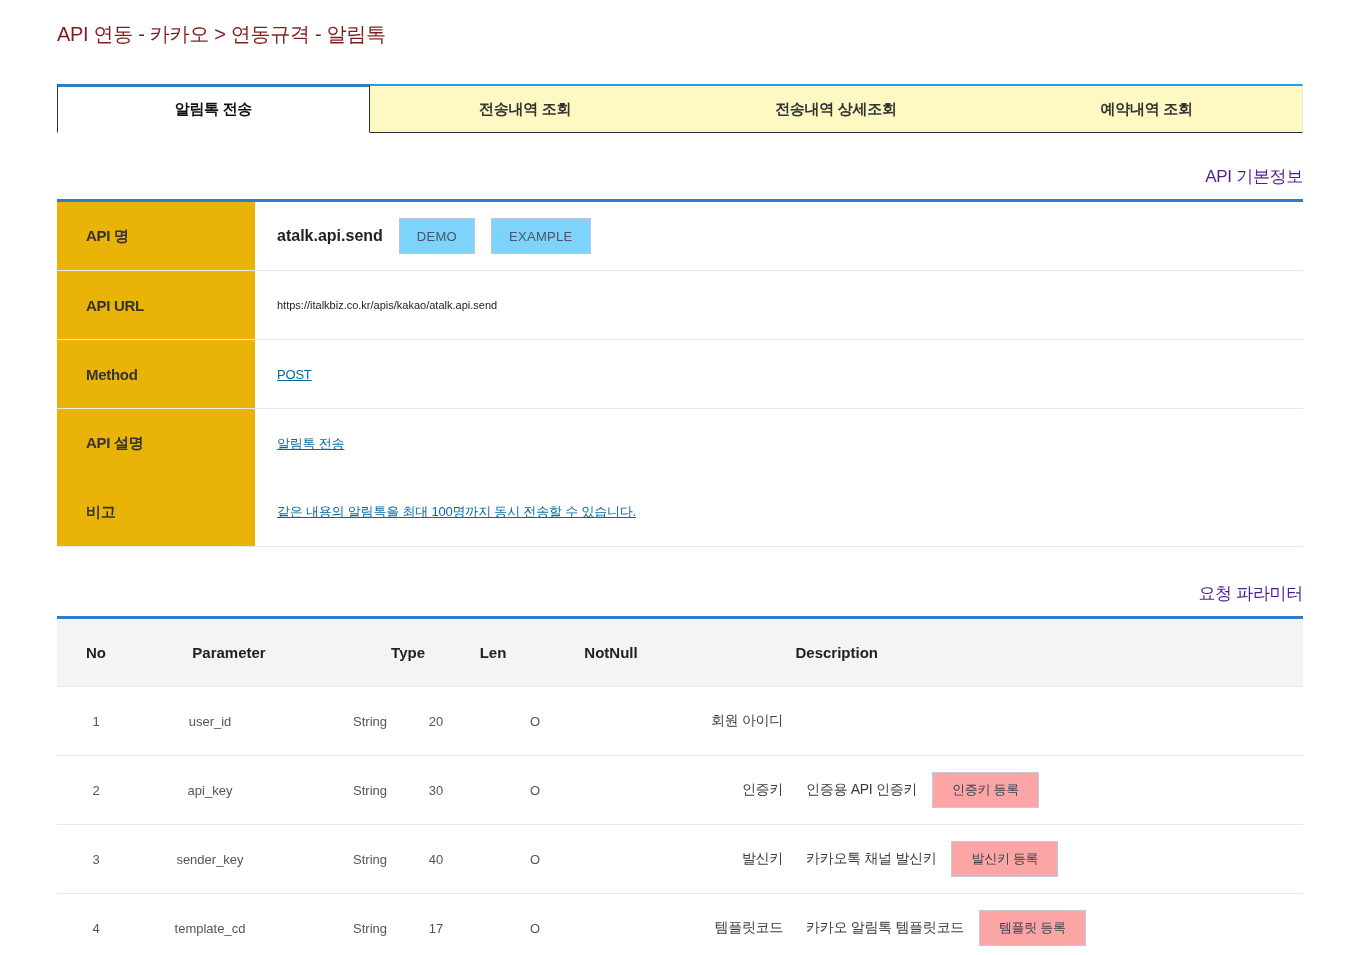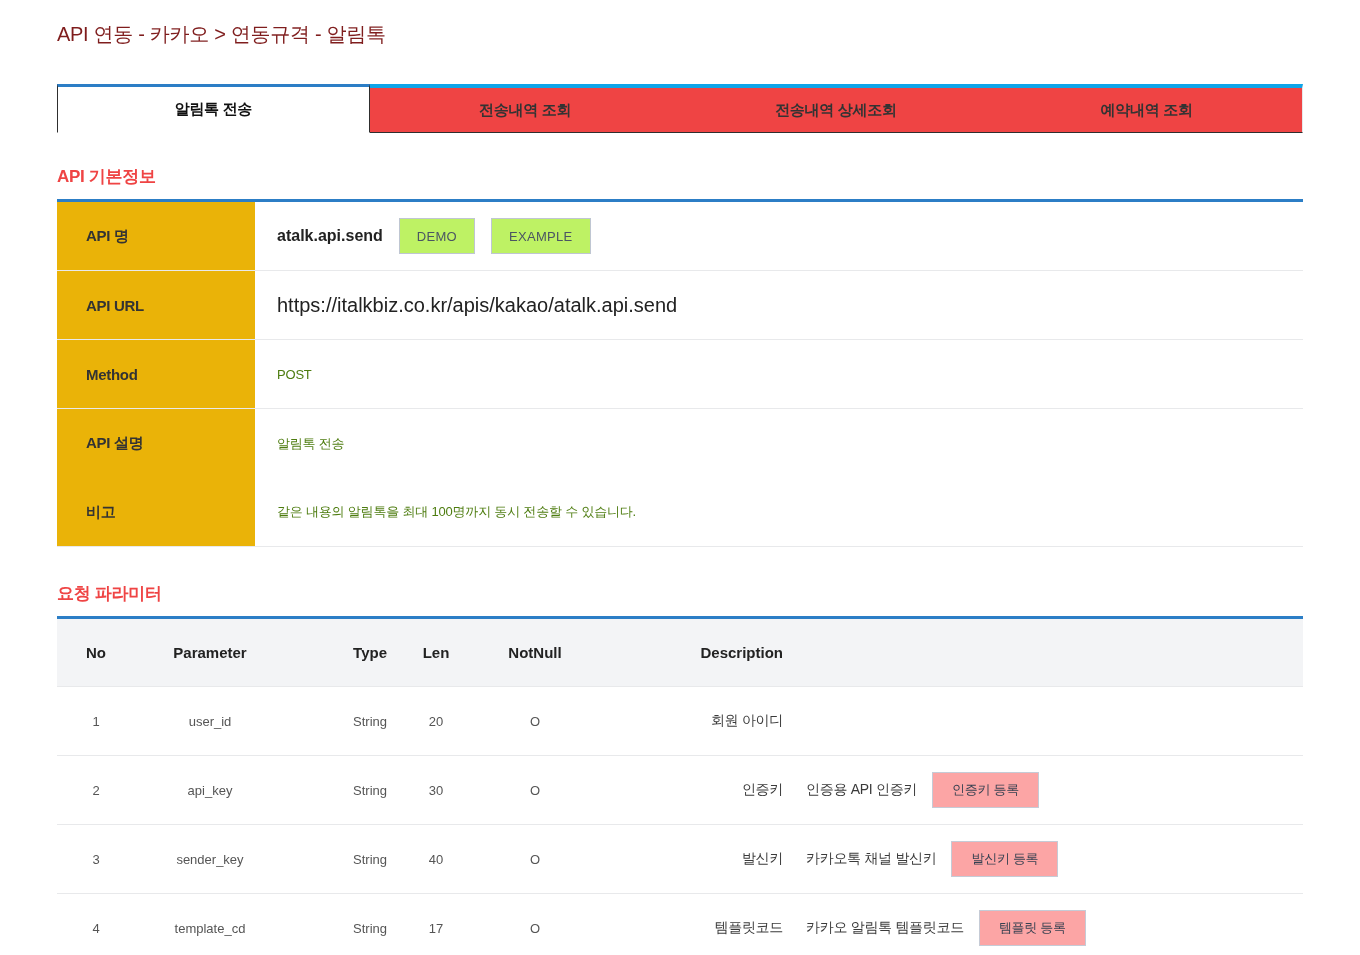--- a/index.html
+++ b/index.html
@@ -27,22 +27,22 @@
     margin-top: 36px;
     display: flex;
     height: 49px;
   }
   .tab {
     flex: 1;
     height: 49px;
     display: flex;
     align-items: center;
     justify-content: center;
-    background: #ef4444;
-    border-top: 4px solid #0ea5e9;
+    background: #fef9c3;
+    border-top: 2px solid #0ea5e9;
     border-bottom: 1px solid #2e2e2e;
     font-size: 15px;
     font-weight: 700;
     color: #333;
     cursor: pointer;
     letter-spacing: -0.3px;
   }
   .tab:last-child { border-right: 1px solid #e7e8ea; }
   .tab.active {
     background: #ffffff;
@@ -51,23 +51,24 @@
     border-right: 1px solid #2e2e2e;
     border-bottom: 1px solid #ffffff;
     color: #111;
   }
 
   
   .section-heading {
     margin: 34px 0 12px;
     font-size: 17px;
     line-height: 20px;
-    font-weight: 700;
-    color: #ef4444;
-    letter-spacing: -0.3px;
+    font-weight: 400;
+    color: #4c1d95;
+    letter-spacing: -0.3px;
+    text-align: right;
   }
   .section-heading.second { margin-top: 37px; }
 
   
   .info-table { border-top: 3px solid var(--accent); }
   .info-row {
     display: flex;
     height: 69px;
     border-bottom: 1px solid #e8e9eb;
   }
@@ -83,47 +84,48 @@
     color: #333;
     letter-spacing: -0.3px;
   }
   .info-value {
     flex: 1;
     display: flex;
     align-items: center;
     padding-left: 22px;
   }
   .val-strong { font-size: 16px; font-weight: 700; color: #222; }
-  .val-url { font-size: 20px; font-weight: 400; color: #222; }
-  .val-plain { font-size: 13px; font-weight: 400; color: #4d7c0f; letter-spacing: -0.2px; }
+  .val-url { font-size: 11px; font-weight: 400; color: #222; }
+  .val-plain { font-size: 13px; font-weight: 400; color: #0369a1; letter-spacing: -0.2px; text-decoration: underline; }
 
   .btn {
     height: 36px;
     padding: 0 17px;
     margin-left: 16px;
-    background: #bef264;
+    background: #7dd3fc;
     border: 1px solid #bfc6d2;
     font-family: "Liberation Sans", sans-serif;
     font-size: 13px;
     color: #4b5563;
     letter-spacing: 0.3px;
     cursor: pointer;
   }
 
   
   .param-table { border-top: 3px solid var(--accent); }
   .param-header {
     display: flex;
     height: 68px;
     align-items: center;
     background: #f3f4f6;
     border-bottom: 1px solid #e8e9eb;
     font-size: 15px;
     font-weight: 700;
     color: #222;
+    gap: 19px;
   }
   .param-row {
     display: flex;
     height: 69px;
     align-items: center;
     border-bottom: 1px solid #e8e9eb;
   }
   .c-no      { width: 78px;  text-align: center; }
   .c-param   { width: 150px; text-align: center; }
   .c-type    { width: 102px; text-align: right; }

